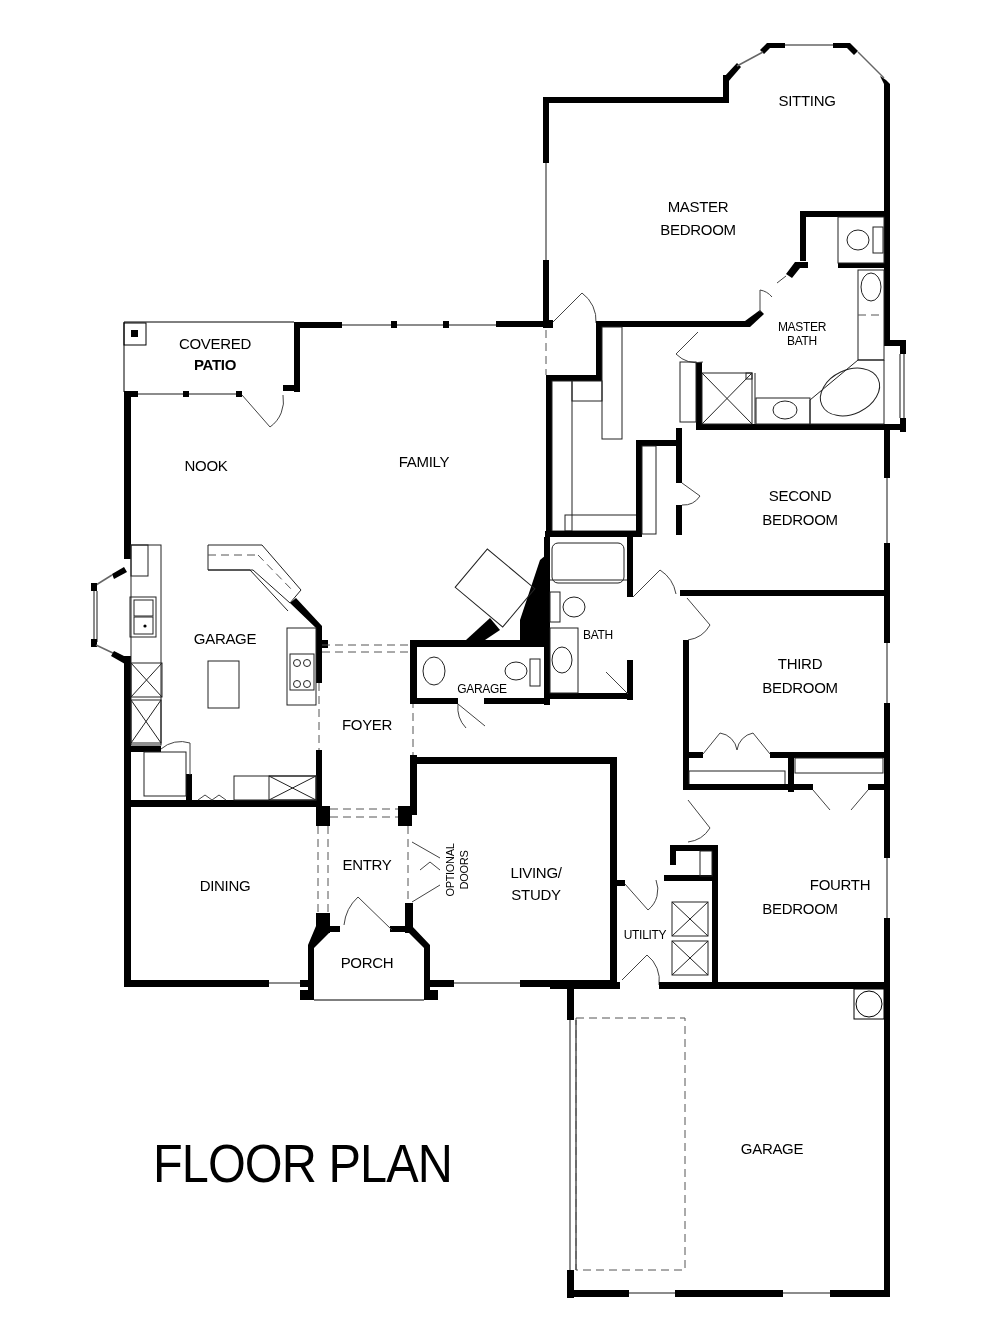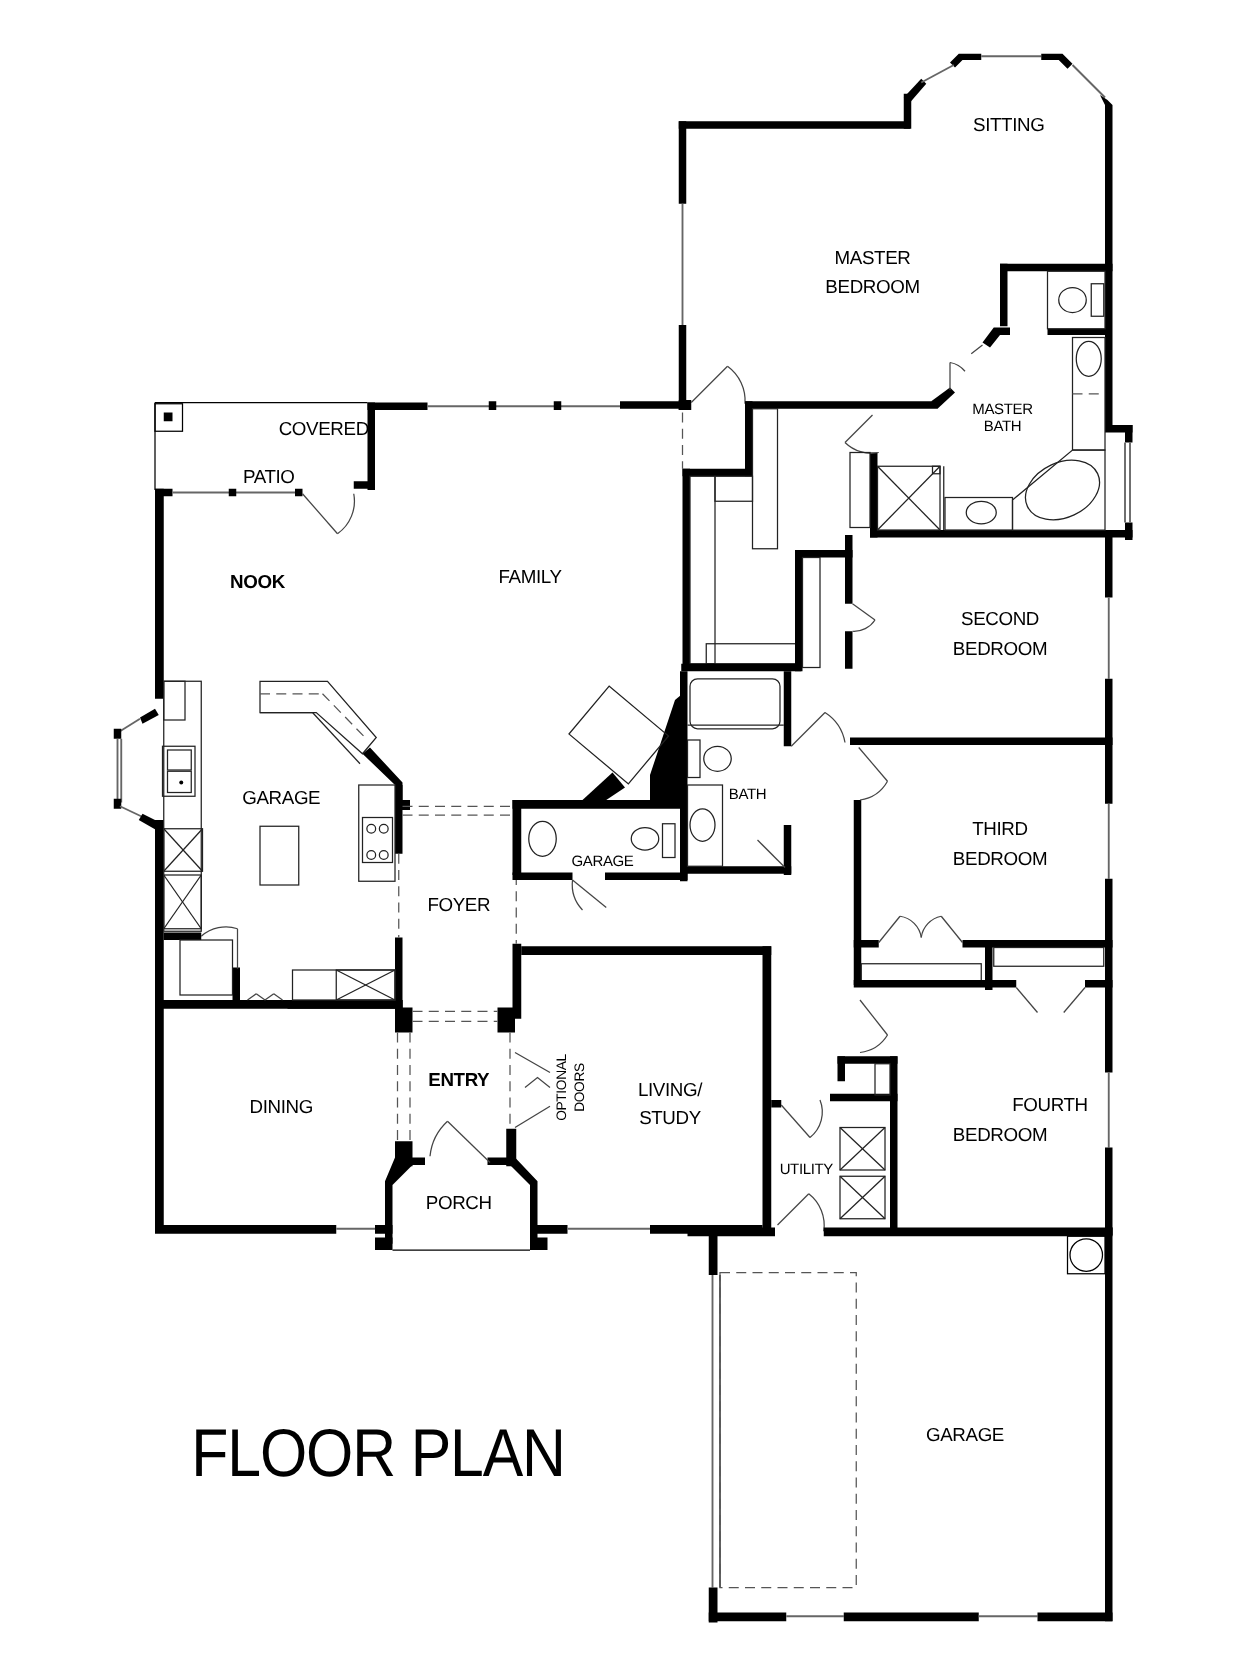--- a/index.html
+++ b/index.html
@@ -318,34 +318,34 @@
     <circle class="thin" cx="869" cy="1004" r="13"></circle>
     <rect class="dash" x="576" y="1018" width="109" height="252"></rect>
   </g>
 </svg>
 
 <div class="lbl" style="left:807px; top:90px;">SITTING</div>
 <div class="lbl" style="left:698px; top:196px;">MASTER</div>
 <div class="lbl" style="left:698px; top:219px;">BEDROOM</div>
 <div class="lbl sm" style="left:802px; top:320px;">MASTER</div>
 <div class="lbl sm" style="left:802px; top:334px;">BATH</div>
-<div class="lbl" style="left:215px; top:333px;margin-left:44px;">COVERED</div>
-<div class="lbl" style="left:215px; top:371px;">PATIO</div>
-<div class="lbl" style="left:206px; top:455px;font-weight:bold;">NOOK</div>
+<div class="lbl" style="left:215px; top:333px;">COVERED</div>
+<div class="lbl" style="left:215px; top:354px;font-weight:bold;">PATIO</div>
+<div class="lbl" style="left:206px; top:455px;">NOOK</div>
 <div class="lbl" style="left:424px; top:451px;">FAMILY</div>
 <div class="lbl" style="left:225px; top:628px;">GARAGE</div>
 <div class="lbl" style="left:800px; top:485px;">SECOND</div>
 <div class="lbl" style="left:800px; top:509px;">BEDROOM</div>
 <div class="lbl sm" style="left:598px; top:628px;">BATH</div>
 <div class="lbl sm" style="left:482px; top:682px;">GARAGE</div>
 <div class="lbl" style="left:800px; top:653px;">THIRD</div>
 <div class="lbl" style="left:800px; top:677px;">BEDROOM</div>
 <div class="lbl" style="left:367px; top:714px;">FOYER</div>
 <div class="lbl" style="left:225px; top:863px;margin-top:12px;">DINING</div>
-<div class="lbl" style="left:367px; top:854px;font-weight:bold;">ENTRY</div>
+<div class="lbl" style="left:367px; top:854px;">ENTRY</div>
 <div class="lbl xs vert" style="left:450px; top:864px;">OPTIONAL</div>
 <div class="lbl xs vert" style="left:464px; top:864px;">DOORS</div>
 <div class="lbl" style="left:536px; top:862px;">LIVING/</div>
 <div class="lbl" style="left:536px; top:884px;">STUDY</div>
 <div class="lbl" style="left:800px; top:874px;margin-left:40px;">FOURTH</div>
 <div class="lbl" style="left:800px; top:898px;">BEDROOM</div>
 <div class="lbl sm" style="left:645px; top:928px;">UTILITY</div>
 <div class="lbl" style="left:367px; top:952px;">PORCH</div>
 <div class="lbl" style="left:772px; top:1138px;">GARAGE</div>
 

